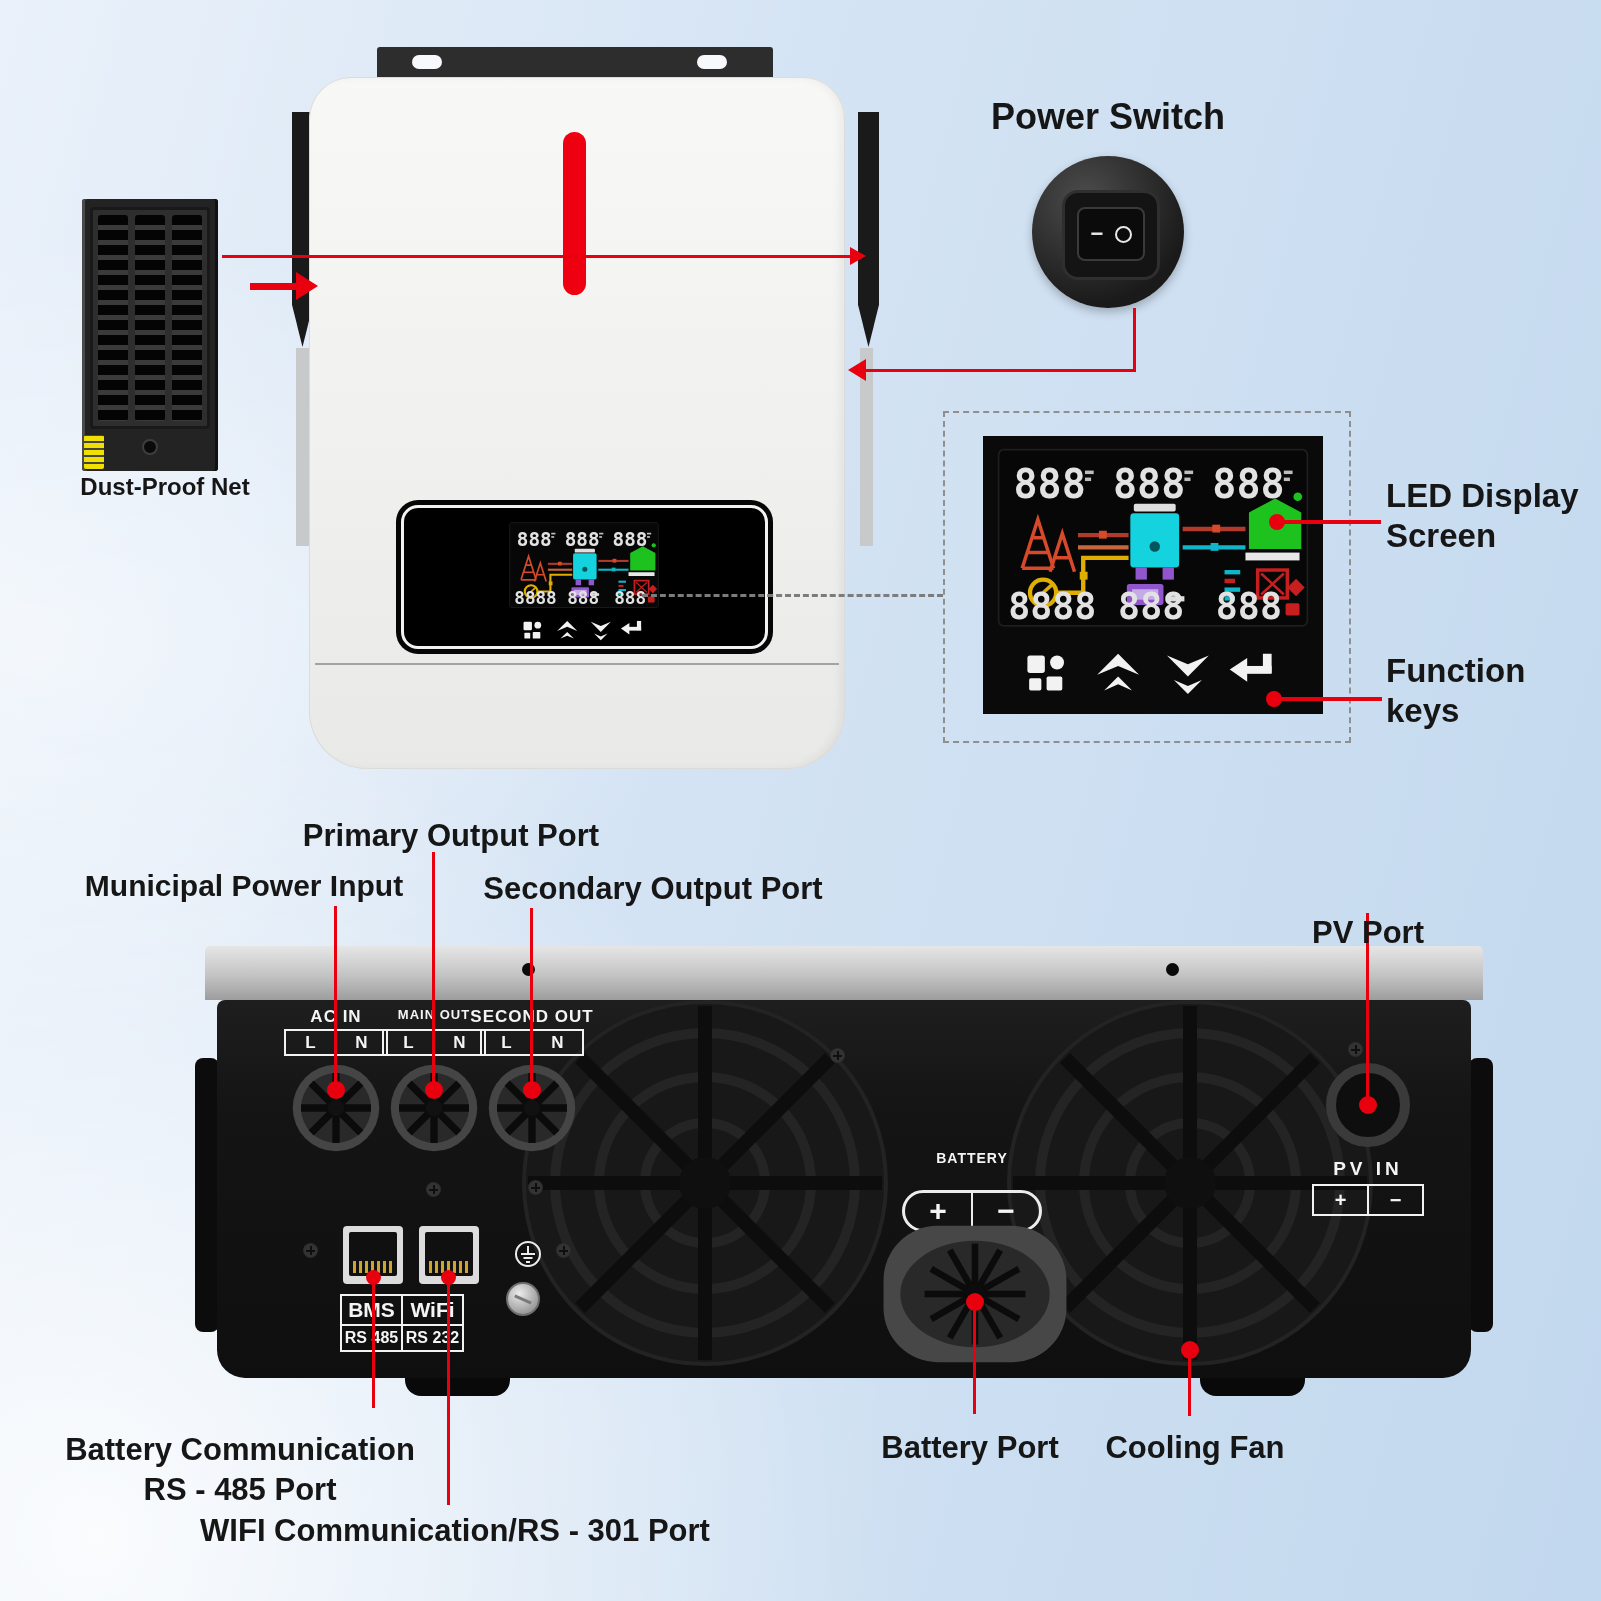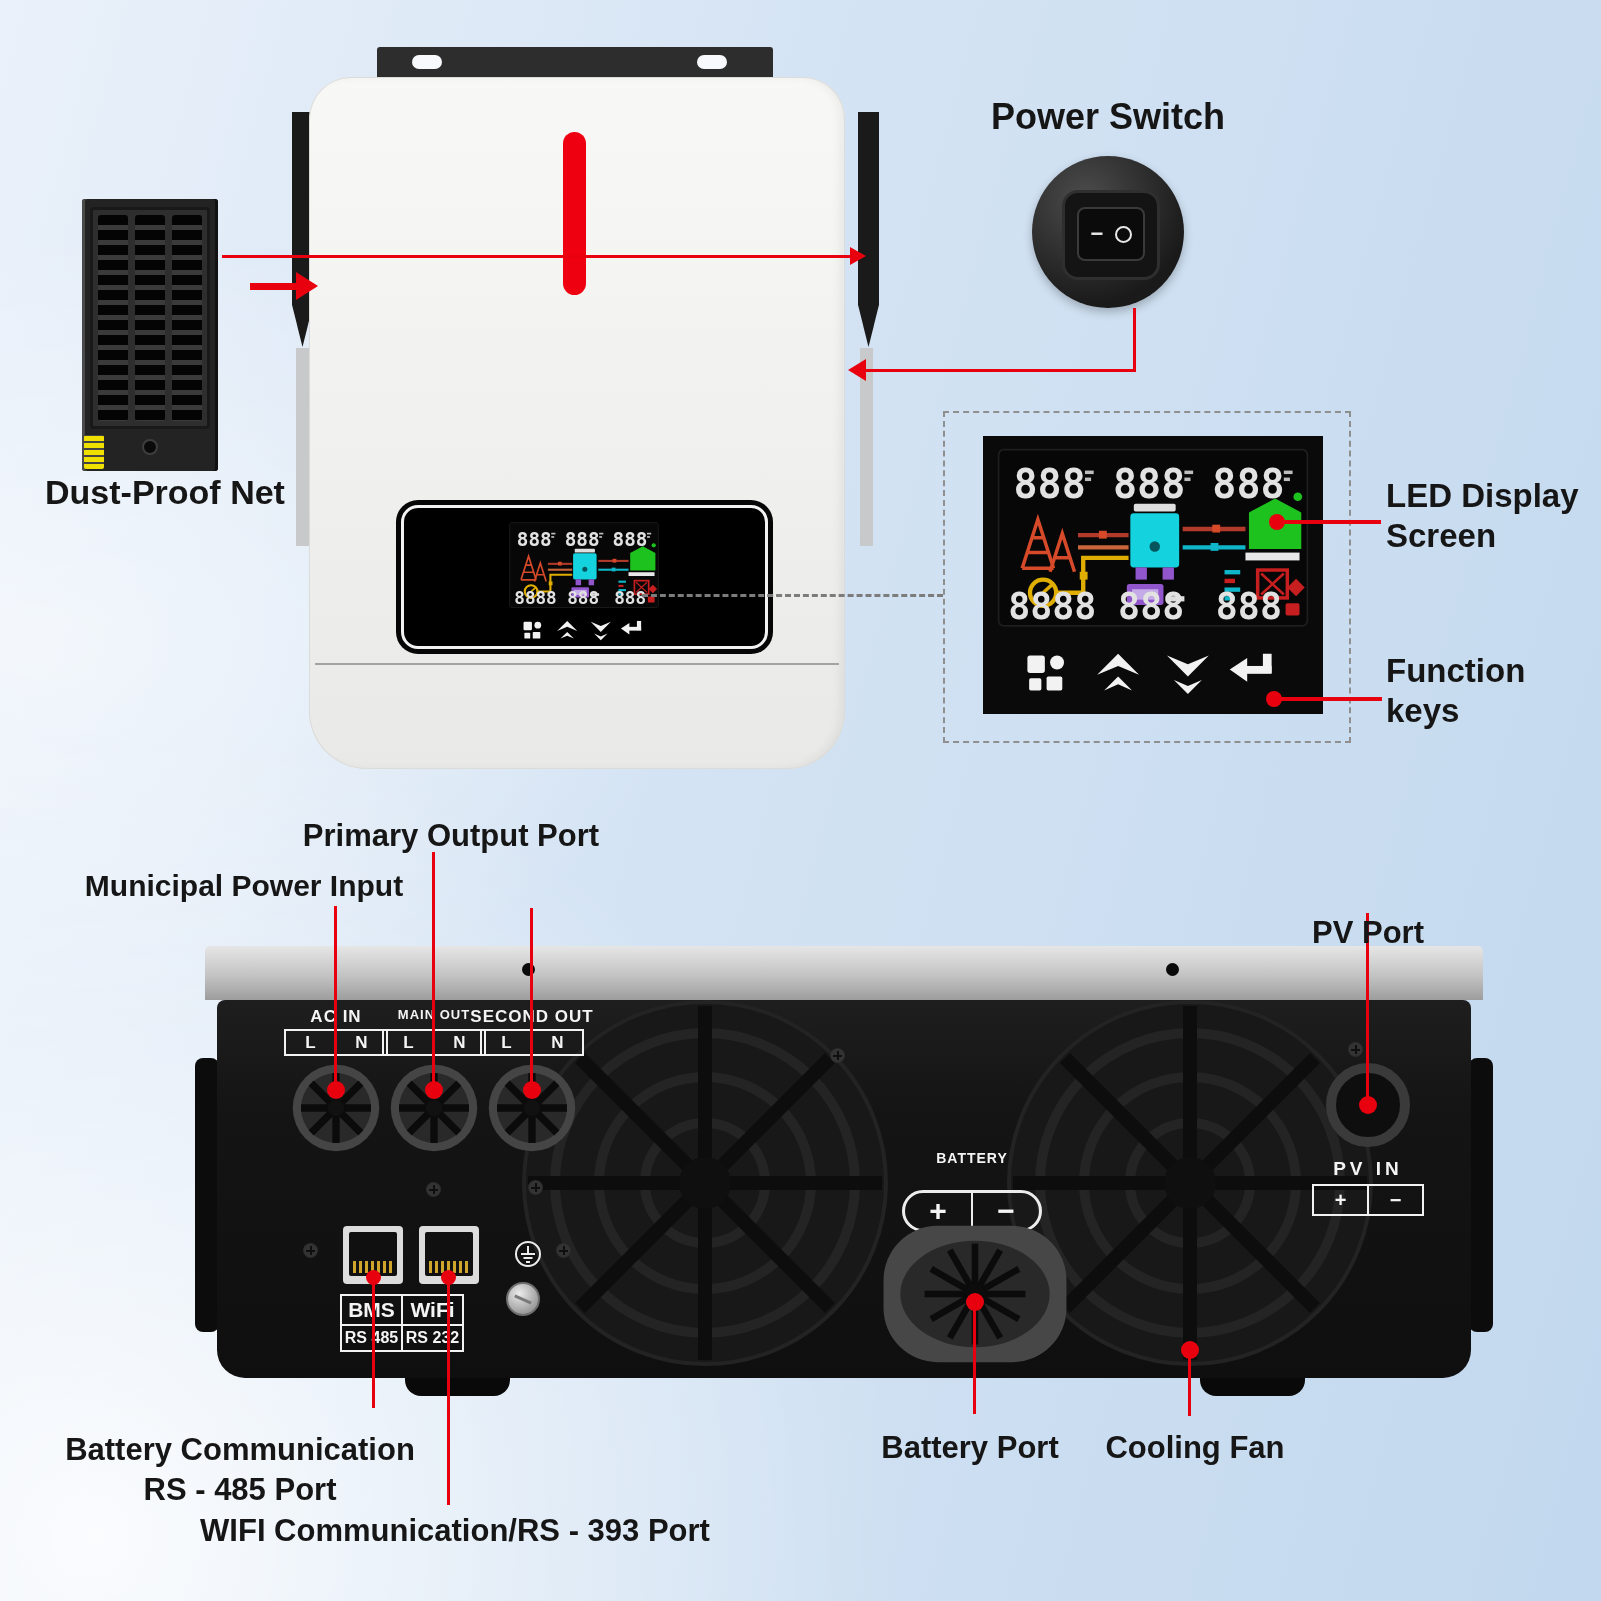--- a/index.html
+++ b/index.html
@@ -146,21 +146,21 @@
     <div style="position:absolute;left:8px;right:8px;top:8px;bottom:42px;background:#2e2e2e;border:3px solid #191919;border-radius:4px"></div>
     <div style="position:absolute;left:16px;right:16px;top:16px;bottom:50px;display:flex;gap:7px">
       <div style="flex:1;border-radius:3px;background:repeating-linear-gradient(180deg,#040404 0 10px,#3a3a3a 10px 15px)"></div>
       <div style="flex:1;border-radius:3px;background:repeating-linear-gradient(180deg,#040404 0 10px,#3a3a3a 10px 15px)"></div>
       <div style="flex:1;border-radius:3px;background:repeating-linear-gradient(180deg,#040404 0 10px,#3a3a3a 10px 15px)"></div>
     </div>
     <div style="position:absolute;left:60px;bottom:16px;width:12px;height:12px;border-radius:50%;background:#0a0a0a;border:2px solid #3e3e3e"></div>
     <div style="position:absolute;left:2px;bottom:2px;width:20px;height:34px;border-radius:2px;
                 background:repeating-linear-gradient(0deg,#f0e000 0 5px,#444 5px 7px)"></div>
   </div>
-  <div class="lbl" style="left:15px;top:473px;width:300px;font-size:34px">Dust-Proof Net</div>
+  <div class="lbl" style="left:15px;top:473px;width:300px;font-size:24px">Dust-Proof Net</div>
 
   <div class="rl" style="left:222px;top:255px;width:630px;height:3px"></div>
   <div class="tri" style="left:850px;top:247px;border-width:9px 0 9px 16px;border-color:transparent transparent transparent #e8000f"></div>
   <div class="rl" style="left:250px;top:283px;width:46px;height:7px"></div>
   <div class="tri" style="left:296px;top:272px;border-width:14px 0 14px 22px;border-color:transparent transparent transparent #e8000f"></div>
 
   <div class="lbl" style="left:933px;top:96px;width:350px;font-size:36px">Power Switch</div>
   <div class="abs" style="left:1032px;top:156px;width:152px;height:152px;border-radius:50%;z-index:2;
               background:radial-gradient(circle at 35% 28%,#4c4c4c,#1a1a1a 72%);box-shadow:0 4px 10px rgba(0,0,0,.25)">
     <div style="position:absolute;left:30px;top:34px;width:92px;height:84px;border-radius:16px;background:#141414;border:3px solid #2f2f2f">
@@ -273,20 +273,21 @@
   </div>
   <div class="dot" style="left:1266px;top:691px;width:16px;height:16px"></div>
   <div class="rl" style="left:1274px;top:697px;width:108px;height:4px"></div>
   <div class="lbl" style="left:1386px;top:651px;width:220px;text-align:left;font-size:33px;line-height:40px">
     <span style="display:block">Function</span>
     <span style="display:block">keys</span>
   </div>
 
   <div class="lbl" style="left:261px;top:818px;width:380px;font-size:31px">Primary Output Port</div>
   <div class="lbl" style="left:54px;top:869px;width:380px;font-size:30px">Municipal Power Input</div>
+  <div class="lbl" style="left:463px;top:871px;width:380px;font-size:31px">Secondary Output Port</div>
   <div class="lbl" style="left:1268px;top:915px;width:200px;font-size:31px">PV Port</div>
 
   <div class="rl" style="left:334px;top:906px;width:3px;height:184px"></div>
   <div class="rl" style="left:432px;top:852px;width:3px;height:238px"></div>
   <div class="rl" style="left:530px;top:908px;width:3px;height:182px"></div>
   <div class="rl" style="left:1366px;top:913px;width:3px;height:192px"></div>
   <div class="dot" style="left:327px;top:1081px;width:18px;height:18px"></div>
   <div class="dot" style="left:425px;top:1081px;width:18px;height:18px"></div>
   <div class="dot" style="left:523px;top:1081px;width:18px;height:18px"></div>
   <div class="dot" style="left:1359px;top:1096px;width:18px;height:18px"></div>
@@ -460,17 +461,17 @@
   <div class="rl" style="left:447px;top:1277px;width:3px;height:228px"></div>
   <div class="dot" style="left:966px;top:1293px;width:18px;height:18px"></div>
   <div class="rl" style="left:973px;top:1302px;width:3px;height:112px"></div>
   <div class="dot" style="left:1181px;top:1341px;width:18px;height:18px"></div>
   <div class="rl" style="left:1188px;top:1350px;width:3px;height:66px"></div>
 
   <div class="lbl" style="left:40px;top:1430px;width:400px;font-size:31px;line-height:40px">
     <span style="display:block">Battery Communication</span>
     <span style="display:block">RS - 485 Port</span>
   </div>
-  <div class="lbl" style="left:155px;top:1513px;width:600px;font-size:31px">WIFI Communication/RS - 393 Port</div>
+  <div class="lbl" style="left:155px;top:1513px;width:600px;font-size:31px">WIFI Communication/RS - 301 Port</div>
   <div class="lbl" style="left:1020px;top:1430px;width:350px;font-size:31px">Cooling Fan</div>
   <div class="lbl" style="left:795px;top:1430px;width:350px;font-size:31px">Battery Port</div>
 
 </div>
 
 </body></html>

